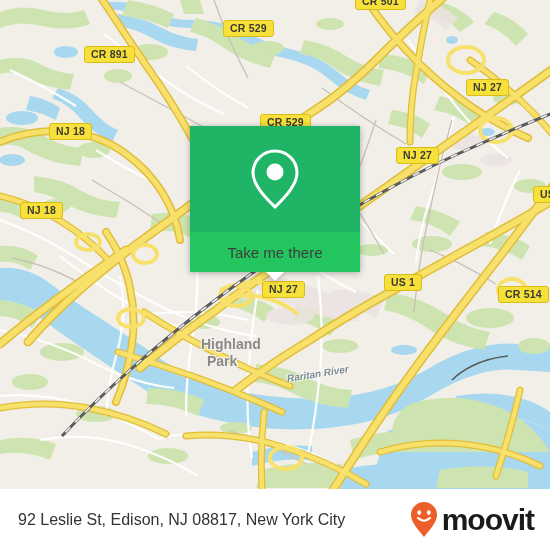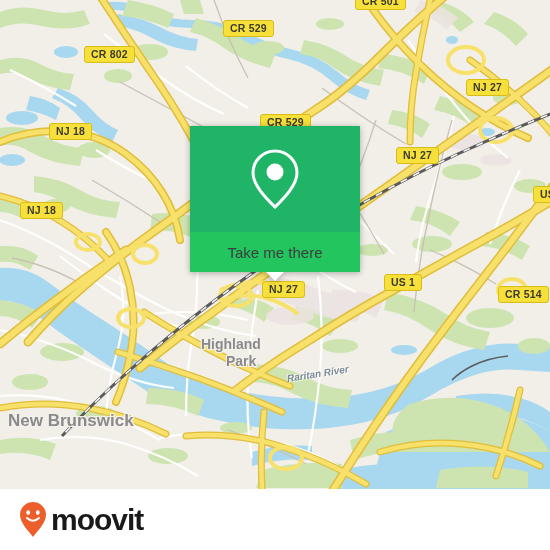--- a/index.html
+++ b/index.html
@@ -361,29 +361,28 @@
           <path d="M560 110 q-40 16 -80 34 q-46 20 -90 44 q-48 26 -92 54 q-46 30 -88 62 q-42 32 -80 66
                    q-36 32 -68 66" stroke="#f0f0f0" stroke-width="1.6" stroke-dasharray="7 7" fill="none"></path>
         </g>
 
         <g stroke="#5b5b5b" stroke-width="1.6" fill="none">
           <path d="M508 356 q-20 2 -36 10 q-12 6 -20 14"></path>
         </g>
       </g>
     </svg>
 
-    <div class="city-label" style="left:8px; top:411px; font-size:17px;">New Brunswick</div>
     <div class="city-label" style="left:201px; top:336px; font-size:14px;">Highland</div>
-    <div class="city-label" style="left:226px; top:353px; font-size:14px;">Park</div>
+    <div class="city-label" style="left:207px; top:353px; font-size:14px;">Park</div>
 
     <div class="river-label" style="left:287px; top:373px; transform:rotate(-9deg); transform-origin:left center;">Raritan River</div>
 
     <div class="shield" style="left:223px; top:20px;">CR 529</div>
     <div class="shield" style="left:355px; top:-7px;">CR 501</div>
-    <div class="shield" style="left:84px; top:46px;">CR 802</div>
+    <div class="shield" style="left:84px; top:46px;">CR 891</div>
     <div class="shield" style="left:466px; top:79px;">NJ 27</div>
     <div class="shield" style="left:49px; top:123px;">NJ 18</div>
     <div class="shield" style="left:260px; top:114px;">CR 529</div>
     <div class="shield" style="left:396px; top:147px;">NJ 27</div>
     <div class="shield" style="left:533px; top:186px;">US 1</div>
     <div class="shield" style="left:20px; top:202px;">NJ 18</div>
     <div class="shield" style="left:262px; top:281px;">NJ 27</div>
     <div class="shield" style="left:384px; top:274px;">US 1</div>
     <div class="shield" style="left:473px; top:286px;margin-left:25px;">CR 514</div>
 
@@ -396,20 +395,21 @@
       </div>
       <div id="popup-bar">
         <span id="popup-bar-label">Take me there</span>
         <span id="popup-tail"></span>
       </div>
     </div>
 
   </div>
 
   <div id="footer">
+    <div id="footer-address">92 Leslie St, Edison, NJ 08817, New York City</div>
     <div id="brand">
       <svg width="30" height="38" viewBox="0 0 30 38">
         <path d="M15 1 C7.8 1 2 6.8 2 14 C2 22 11 30.5 15 36 C19 30.5 28 22 28 14 C28 6.8 22.2 1 15 1 Z" fill="#ec5f2b"></path>
         <ellipse cx="10.2" cy="11.6" rx="1.9" ry="2.3" fill="#ffffff"></ellipse>
         <ellipse cx="19.8" cy="11.6" rx="1.9" ry="2.3" fill="#ffffff"></ellipse>
         <path d="M9 17 q6 5.5 12 0" stroke="#ffffff" stroke-width="2.1" fill="none" stroke-linecap="round"></path>
       </svg>
       <span id="brand-word">moovit</span>
     </div>
   </div>

